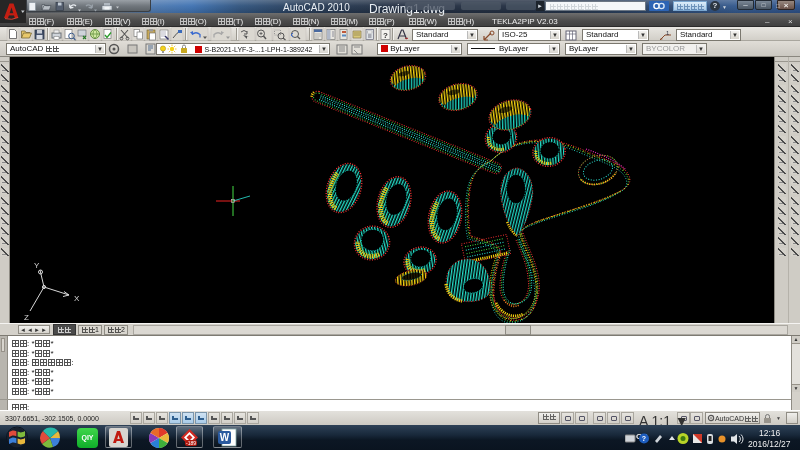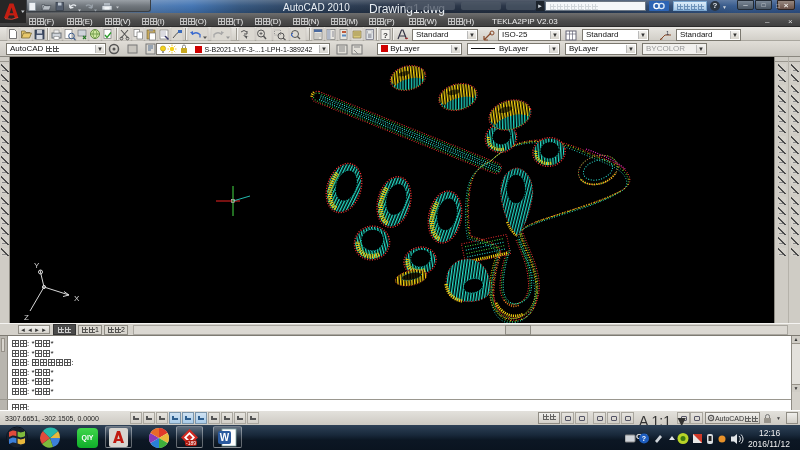--- a/index.html
+++ b/index.html
@@ -656,13 +656,13 @@
     <circle cx="58" cy="5.5" r="2.5" fill="#3f7a10"></circle>
  <path d="M 68,1 l 9,0 l 0,9 l -9,0 z" fill="#e8e8e8"></path>
     <path d="M 68,1 l 9,0 l 0,9 z" fill="#d03a2a"></path>
  <rect x="82" y="1" width="6" height="10" rx="2" fill="#d8dce0"></rect>
     <rect x="83.5" y="3" width="3" height="5" fill="#222"></rect>
  <circle cx="97" cy="6" r="3.5" fill="#e8922a"></circle>
  <path d="M 106,3.5 l 3,0 l 3,-2.5 l 0,10 l -3,-2.5 l -3,0 z" fill="#dfe3e7"></path>
  <path d="M 114,3 a 4,4 0 0 1 0,6 M 116,1.5 a 6,6 0 0 1 0,9" stroke="#dfe3e7" stroke-width="1" fill="none"></path>
 </svg>
 <div class="abs" style="left:759px;top:428px;color:#f0f0f0;font-size:8.5px;">12:16</div>
-<div class="abs" style="left:748px;top:439px;color:#f0f0f0;font-size:8.5px;">2016/11/12</div>
+<div class="abs" style="left:748px;top:439px;color:#f0f0f0;font-size:8.5px;">2016/12/27</div>
 
 </body></html>

